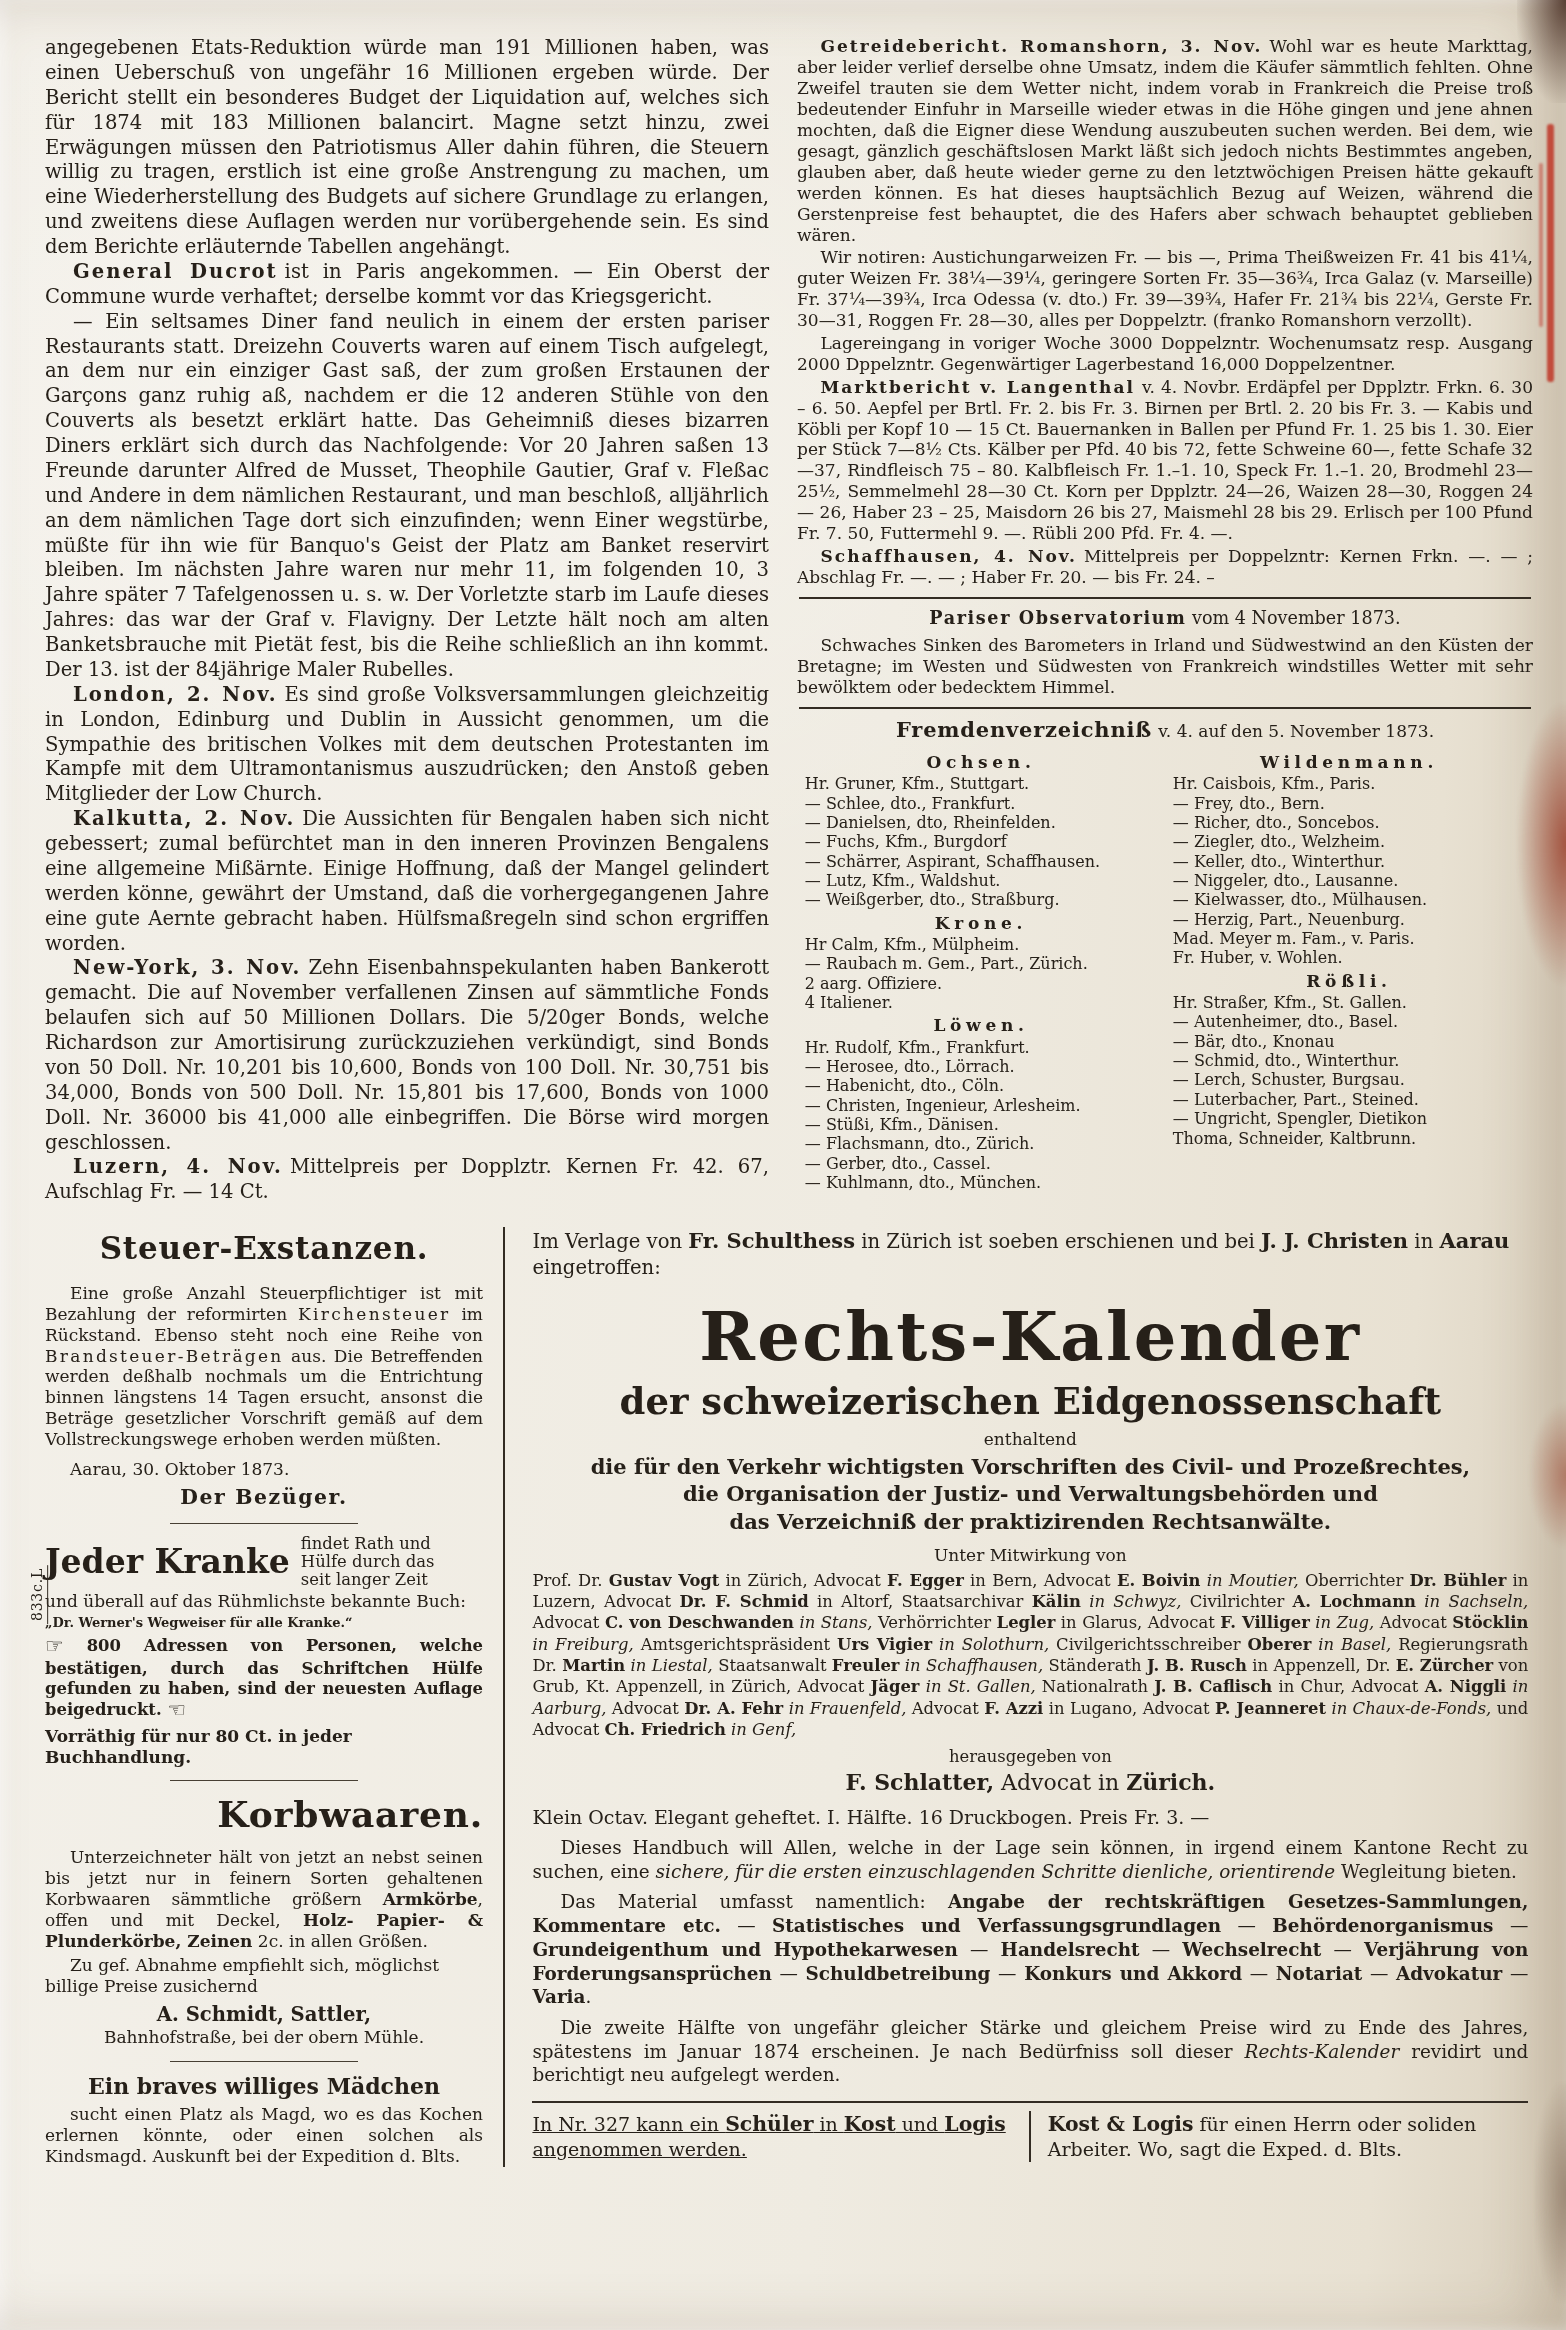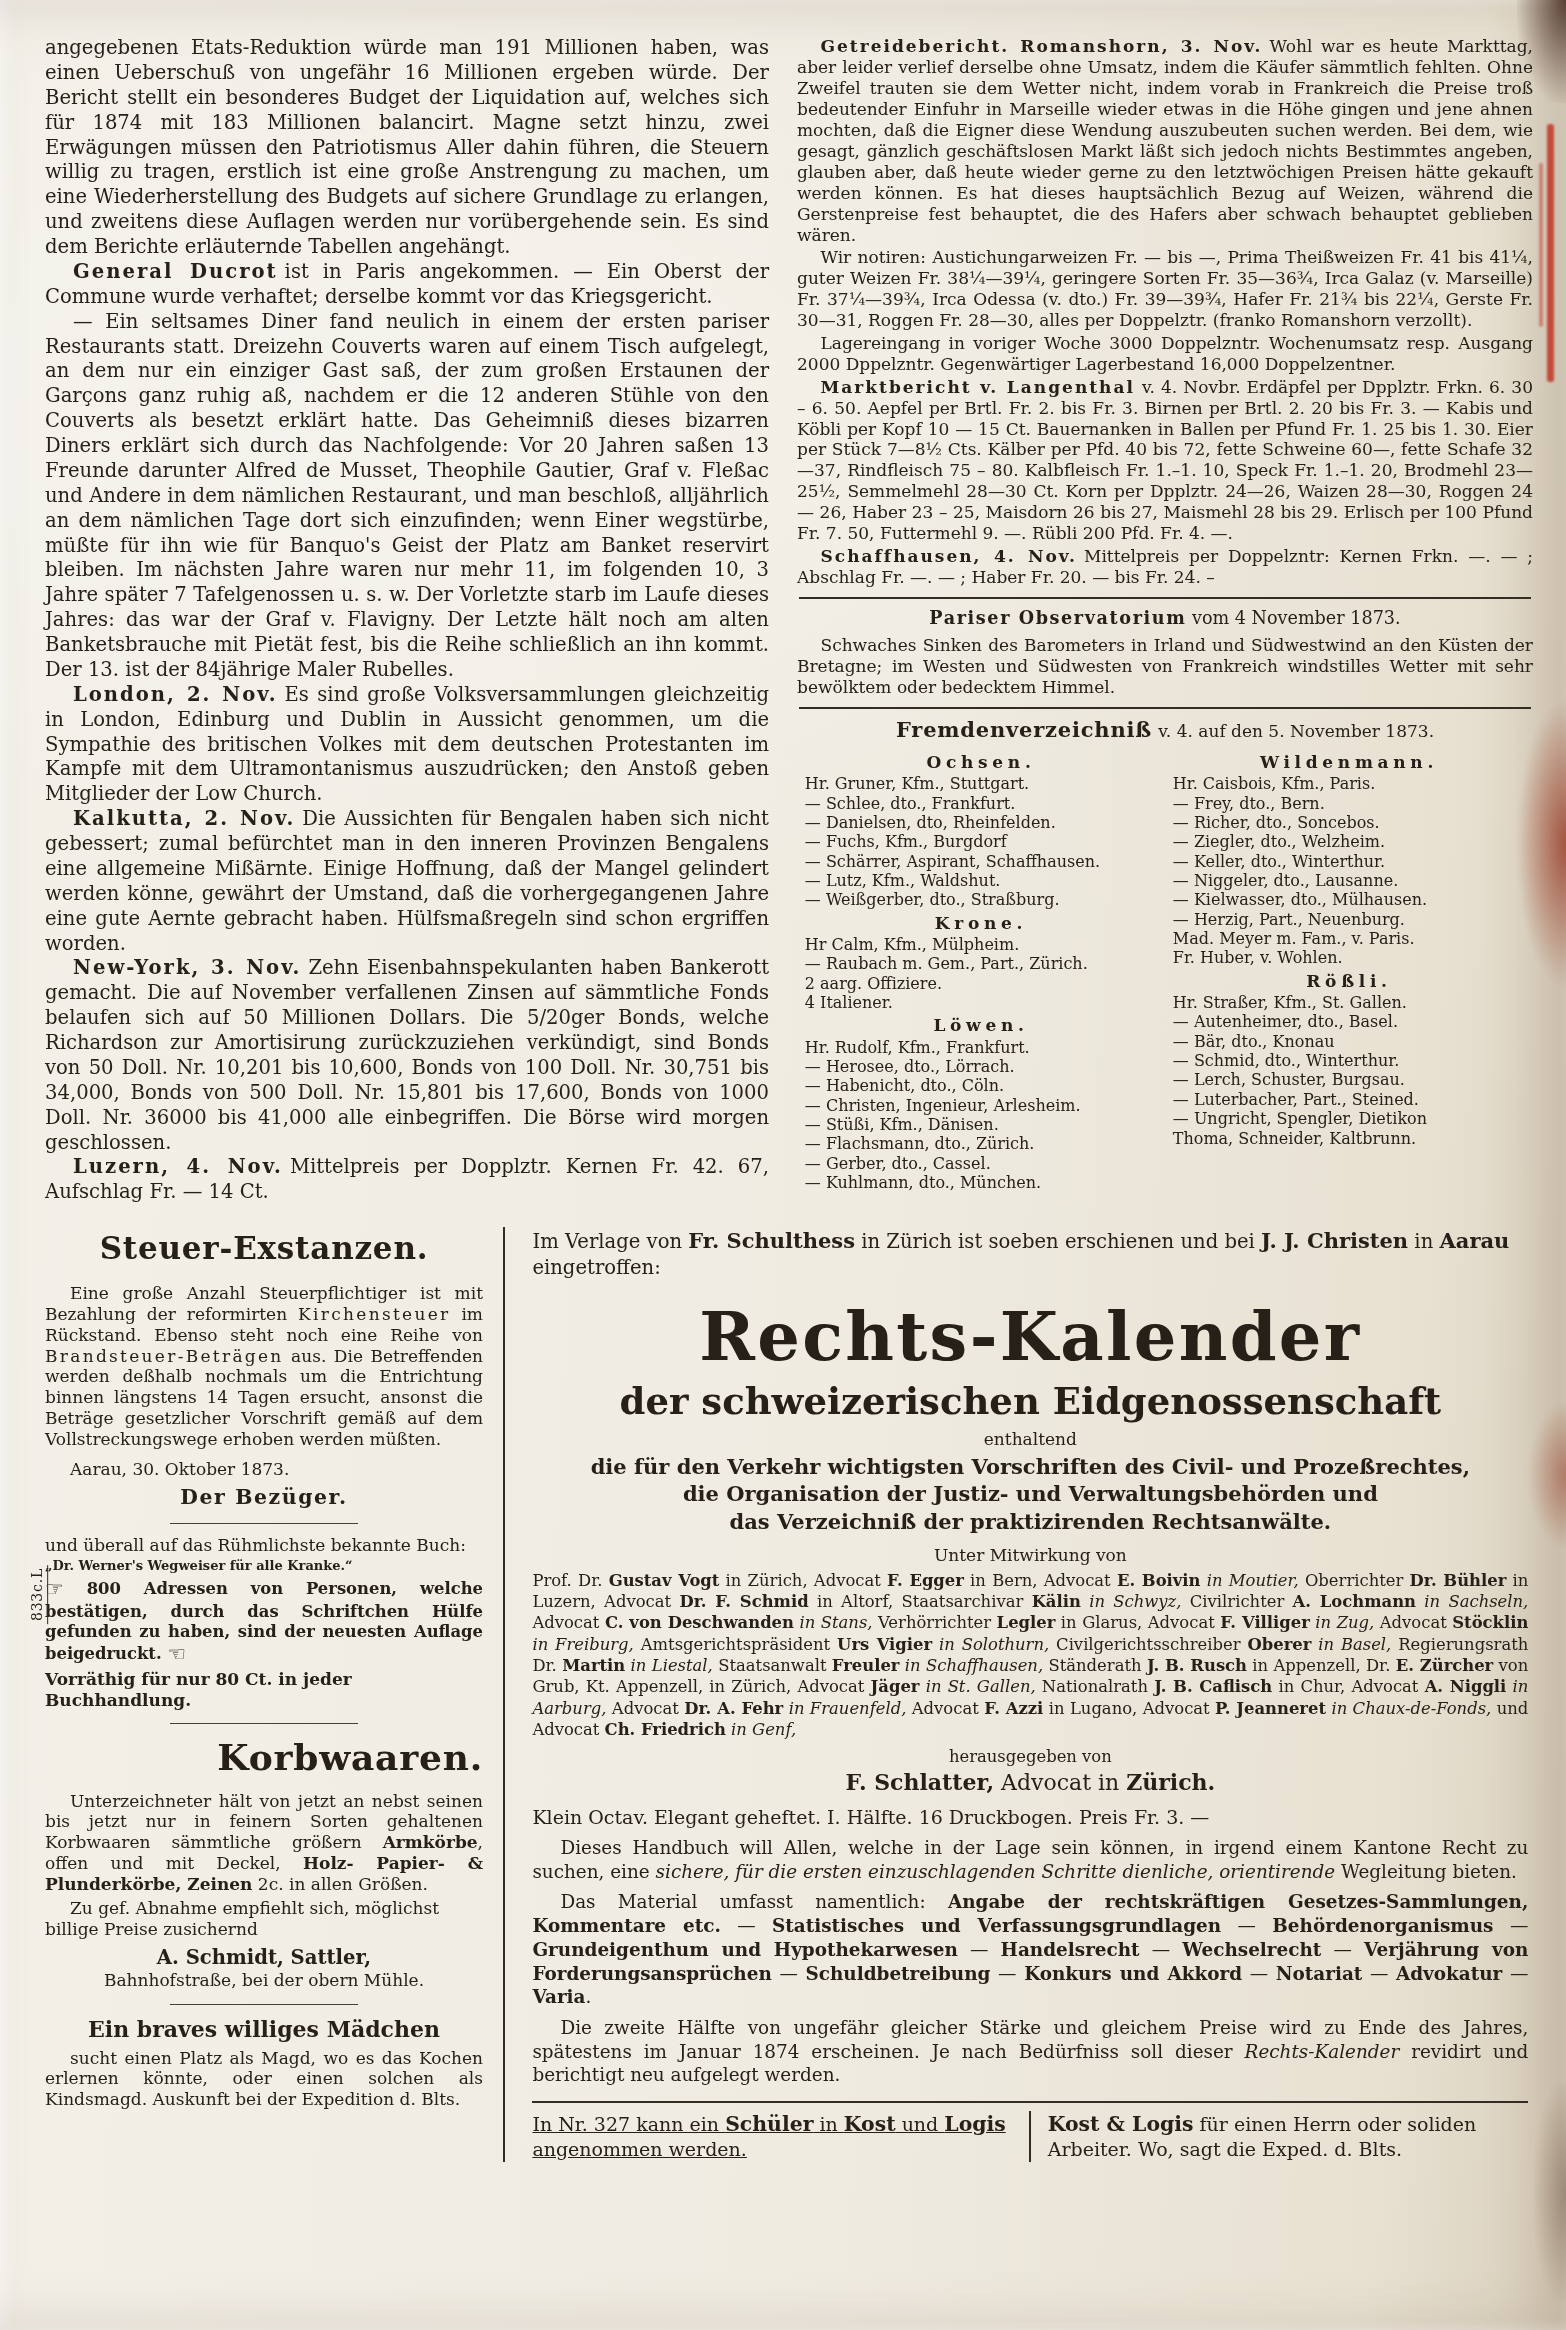--- a/index.html
+++ b/index.html
@@ -199,20 +199,24 @@
         <div class="steuer-heading">Steuer-Exstanzen.</div>
         <p class="steuer-body"><span>Eine große Anzahl Steuerpflichtiger ist mit Bezahlung der reformirten </span><span class="sp">Kirchensteuer</span><span> im Rückstand. Ebenso steht noch eine Reihe von </span><span class="sp">Brandsteuer-Beträgen</span><span> aus. Die Betreffenden werden deßhalb nochmals um die Entrichtung binnen längstens 14 Tagen ersucht, ansonst die Beträge gesetzlicher Vorschrift gemäß auf dem Vollstreckungswege erhoben werden müßten.</span></p>
         <div class="place-date">Aarau, 30. Oktober 1873.</div>
         <div class="signature">Der Bezüger.</div>
       </div>
 
       <div class="block-rule"></div>
 
       <div class="kranke">
         <div class="kranke-label">833c.L</div>
+        <div class="kranke-head">
+          <div class="kranke-lead">Jeder Kranke</div>
+          <div class="kranke-intro">findet Rath und Hülfe durch das seit langer Zeit</div>
+        </div>
         <div class="kranke-line">und überall auf das Rühmlichste bekannte Buch:</div>
         <div class="book-title">„Dr. Werner's Wegweiser für alle Kranke.“</div>
         <p class="kranke-note"><span class="manicule">☞</span> <span>800 Adressen von Personen, welche bestätigen, durch das Schriftchen Hülfe gefunden zu haben, sind der neuesten Auflage beigedruckt.</span> <span class="manicule">☜</span></p>
         <div class="availability">Vorräthig für nur 80 Ct. in jeder Buchhandlung.</div>
       </div>
 
       <div class="block-rule"></div>
 
       <div>
         <div class="korb-heading">Korbwaaren.</div>

